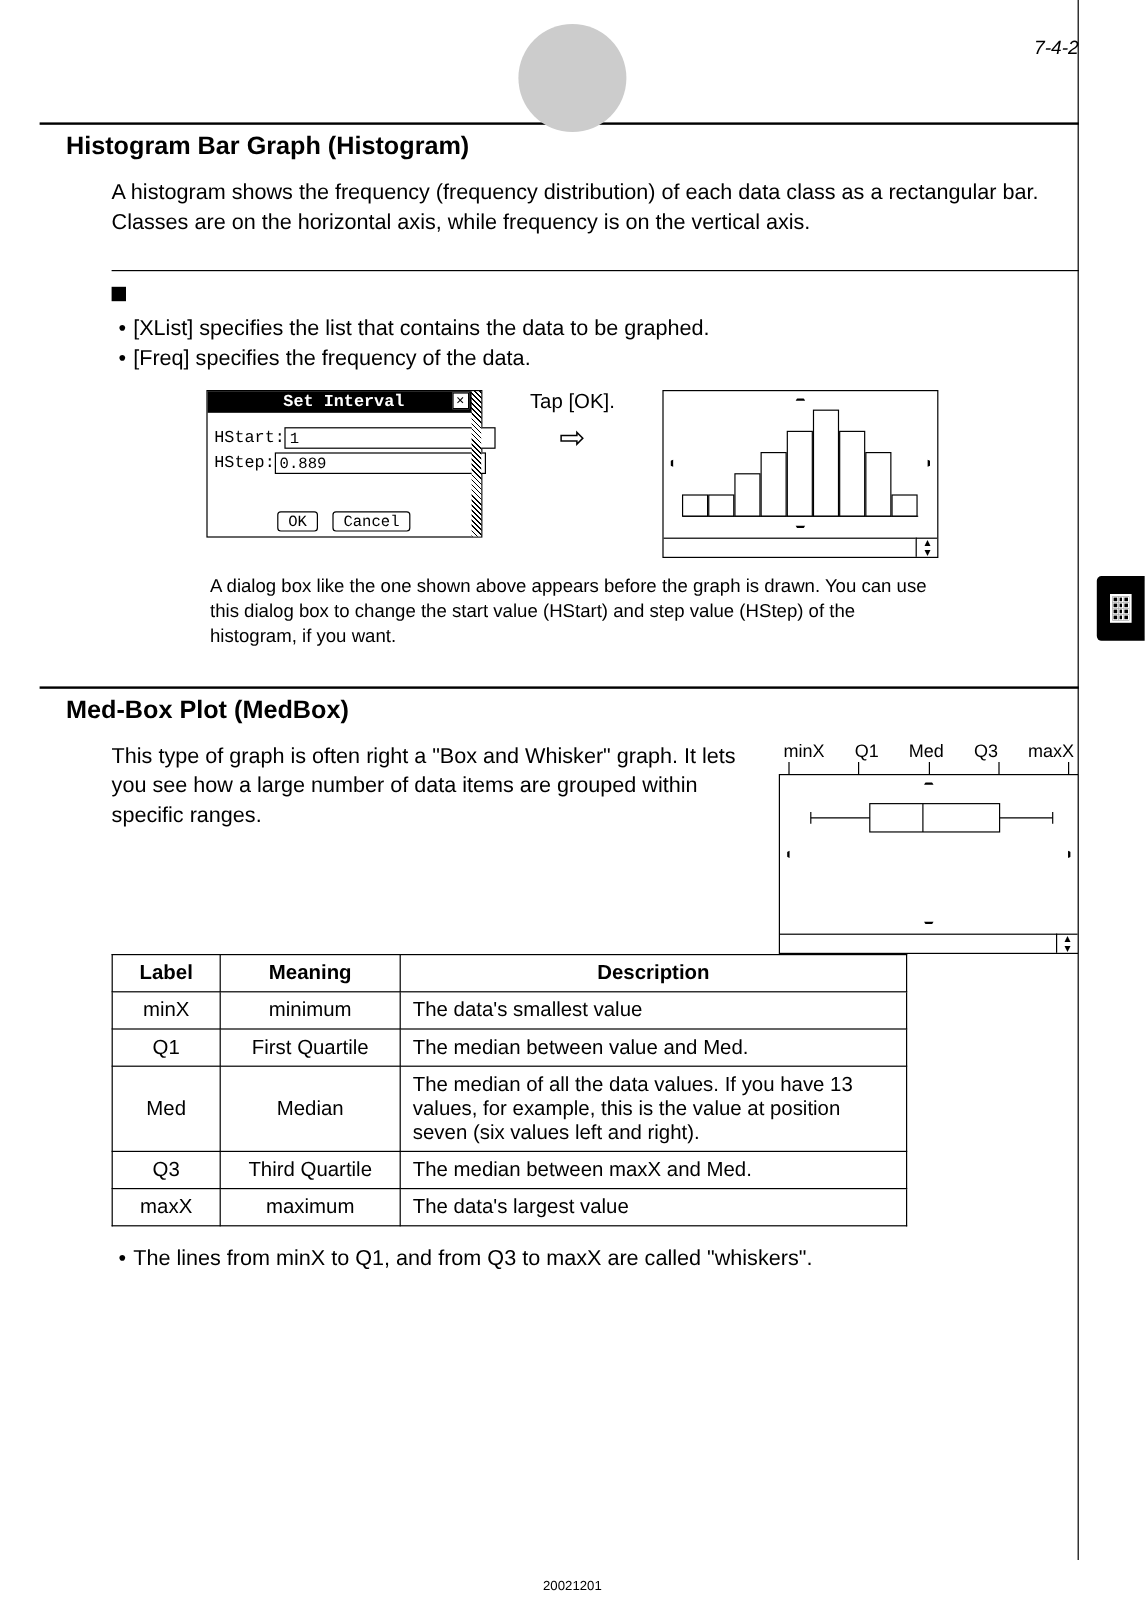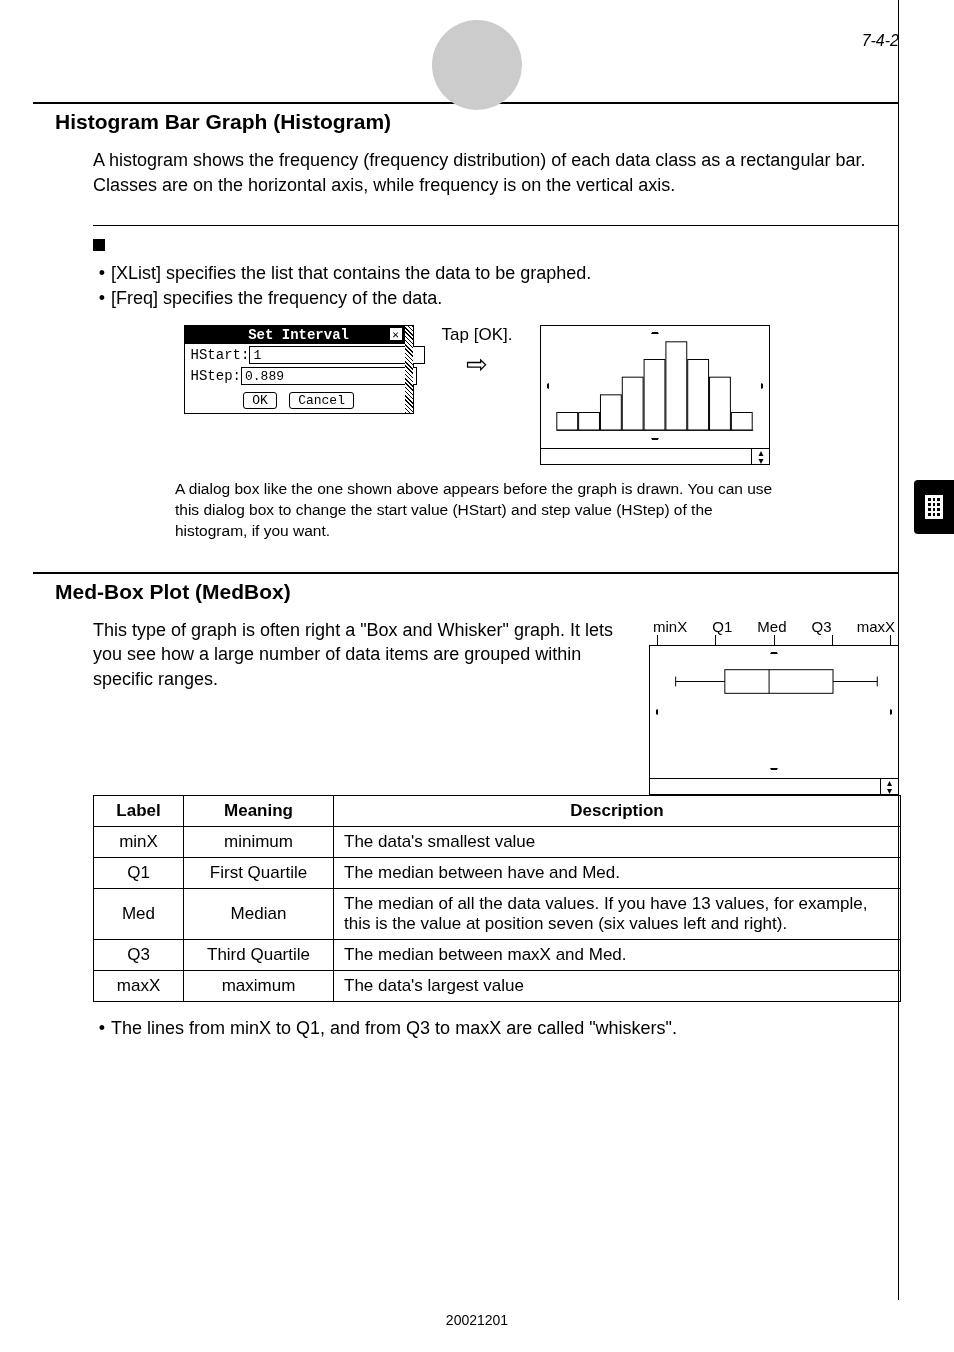--- a/index.html
+++ b/index.html
@@ -93,21 +93,21 @@
     line-height: 1.4;
   }
   .bullets .dot {
     width: 18px;
     text-align: center;
   }
   .figure-row {
     display: flex;
     align-items: flex-start;
     justify-content: center;
-    gap: 28px;
+    gap: 40px;
     margin: 10px 0 14px 0;
   }
   .dialog {
     border: 1px solid #000;
     width: 230px;
     background: #fff;
     font-family: "Courier New", monospace;
     font-size: 14px;
     position: relative;
   }
@@ -133,39 +133,40 @@
     width: 14px;
     height: 14px;
     background: #fff;
     color: #000;
     font-size: 11px;
     line-height: 14px;
     text-align: center;
     border:1px solid #000;
   }
   .dialog-body {
-    padding: 2px 12px 4px 6px;
+    padding: 12px 12px 4px 6px;
   }
   .dialog-row {
     display: flex;
     align-items: center;
     margin-bottom: 3px;
   }
   .dialog-row label { width: 70px; }
   .dialog-row input {
     flex: 1;
     border: 1px solid #000;
     font-family: "Courier New", monospace;
     font-size: 13px;
     padding: 0 3px;
     height: 18px;
   }
   .dialog-buttons {
     text-align: center;
     padding-bottom: 4px;
+    margin-top: 24px;
   }
   .dialog-buttons button {
     font-family: "Courier New", monospace;
     border: 1px solid #000;
     background: #fff;
     padding: 0 8px;
     margin: 0 2px;
     font-size: 13px;
     border-radius: 3px;
   }
@@ -228,21 +229,21 @@
     display: flex;
     justify-content: space-between;
     padding: 0 8px;
     height: 10px;
   }
   .tick-row span {
     width:1px; background:#000; height:10px;
   }
   table.stats {
     border-collapse: collapse;
-    width: 808px;
+    width: 663px;
     margin-left: 38px;
     margin-top: 20px;
     clear: both;
   }
   table.stats th, table.stats td {
     border: 1px solid #000;
     padding: 5px 10px;
     font-size: 17px;
     vertical-align: middle;
   }
@@ -256,21 +257,21 @@
     margin-left: 38px;
     margin-top: 16px;
     display: flex;
   }
   .whisker-note .dot { width: 18px; text-align: center; }
   .footer-num {
     position: absolute;
     bottom: 24px;
     left: 0; right: 0;
     text-align: center;
-    font-size: 14px;
+    font-size: 11px;
   }
   .tab-icon {
     position: absolute;
     right: 0;
     top: 480px;
     width: 40px;
     height: 54px;
     background: #000;
     border-radius: 4px 0 0 4px;
     display:flex;
@@ -425,21 +426,21 @@
     </thead>
     <tbody id="stats-body">
         <tr>
           <td class="c1">minX</td>
           <td class="c2">minimum</td>
           <td>The data's smallest value</td>
         </tr>
         <tr>
           <td class="c1">Q1</td>
           <td class="c2">First Quartile</td>
-          <td>The median between have and Med.</td>
+          <td>The median between value and Med.</td>
         </tr>
         <tr>
           <td class="c1">Med</td>
           <td class="c2">Median</td>
           <td>The median of all the data values. If you have 13 values, for example, this is the value at position seven (six values left and right).</td>
         </tr>
         <tr>
           <td class="c1">Q3</td>
           <td class="c2">Third Quartile</td>
           <td>The median between maxX and Med.</td>

